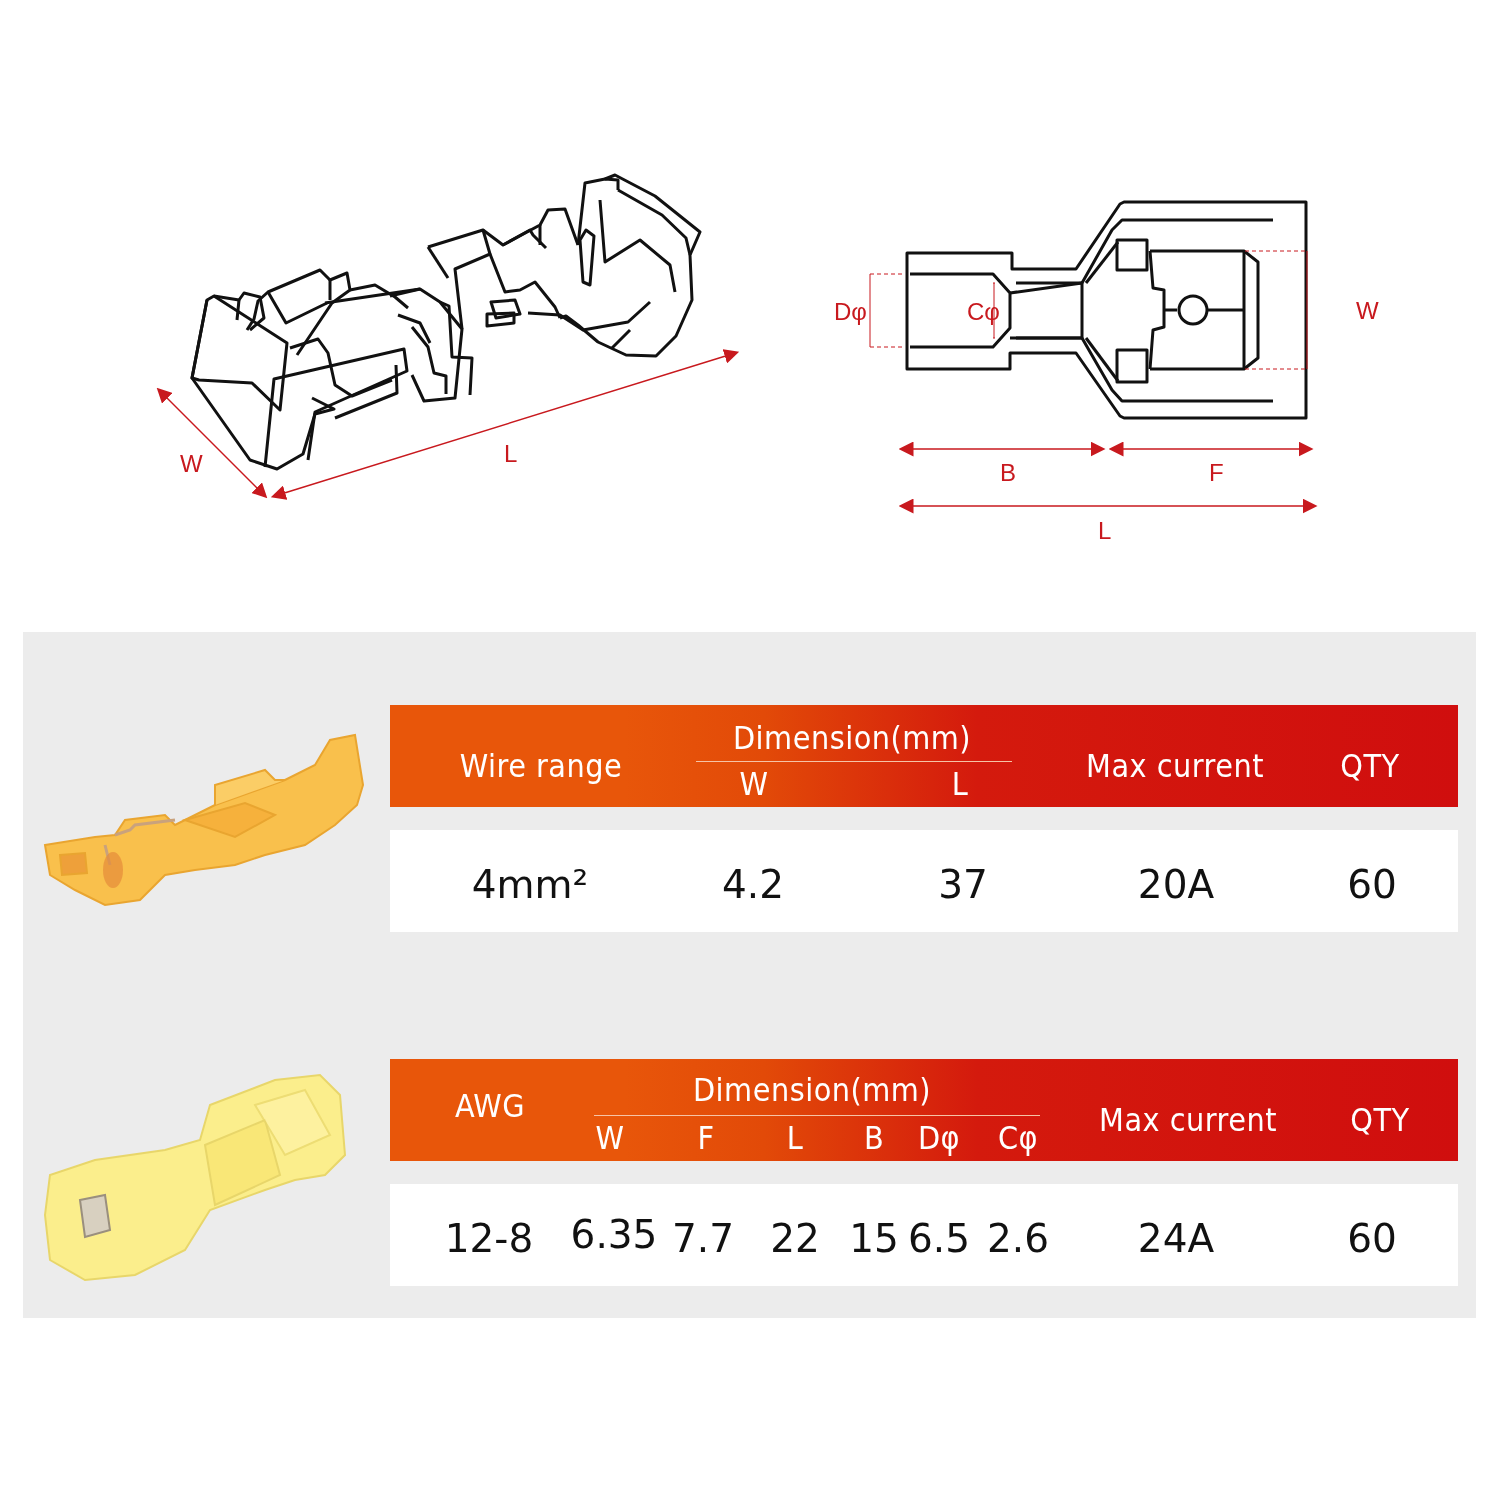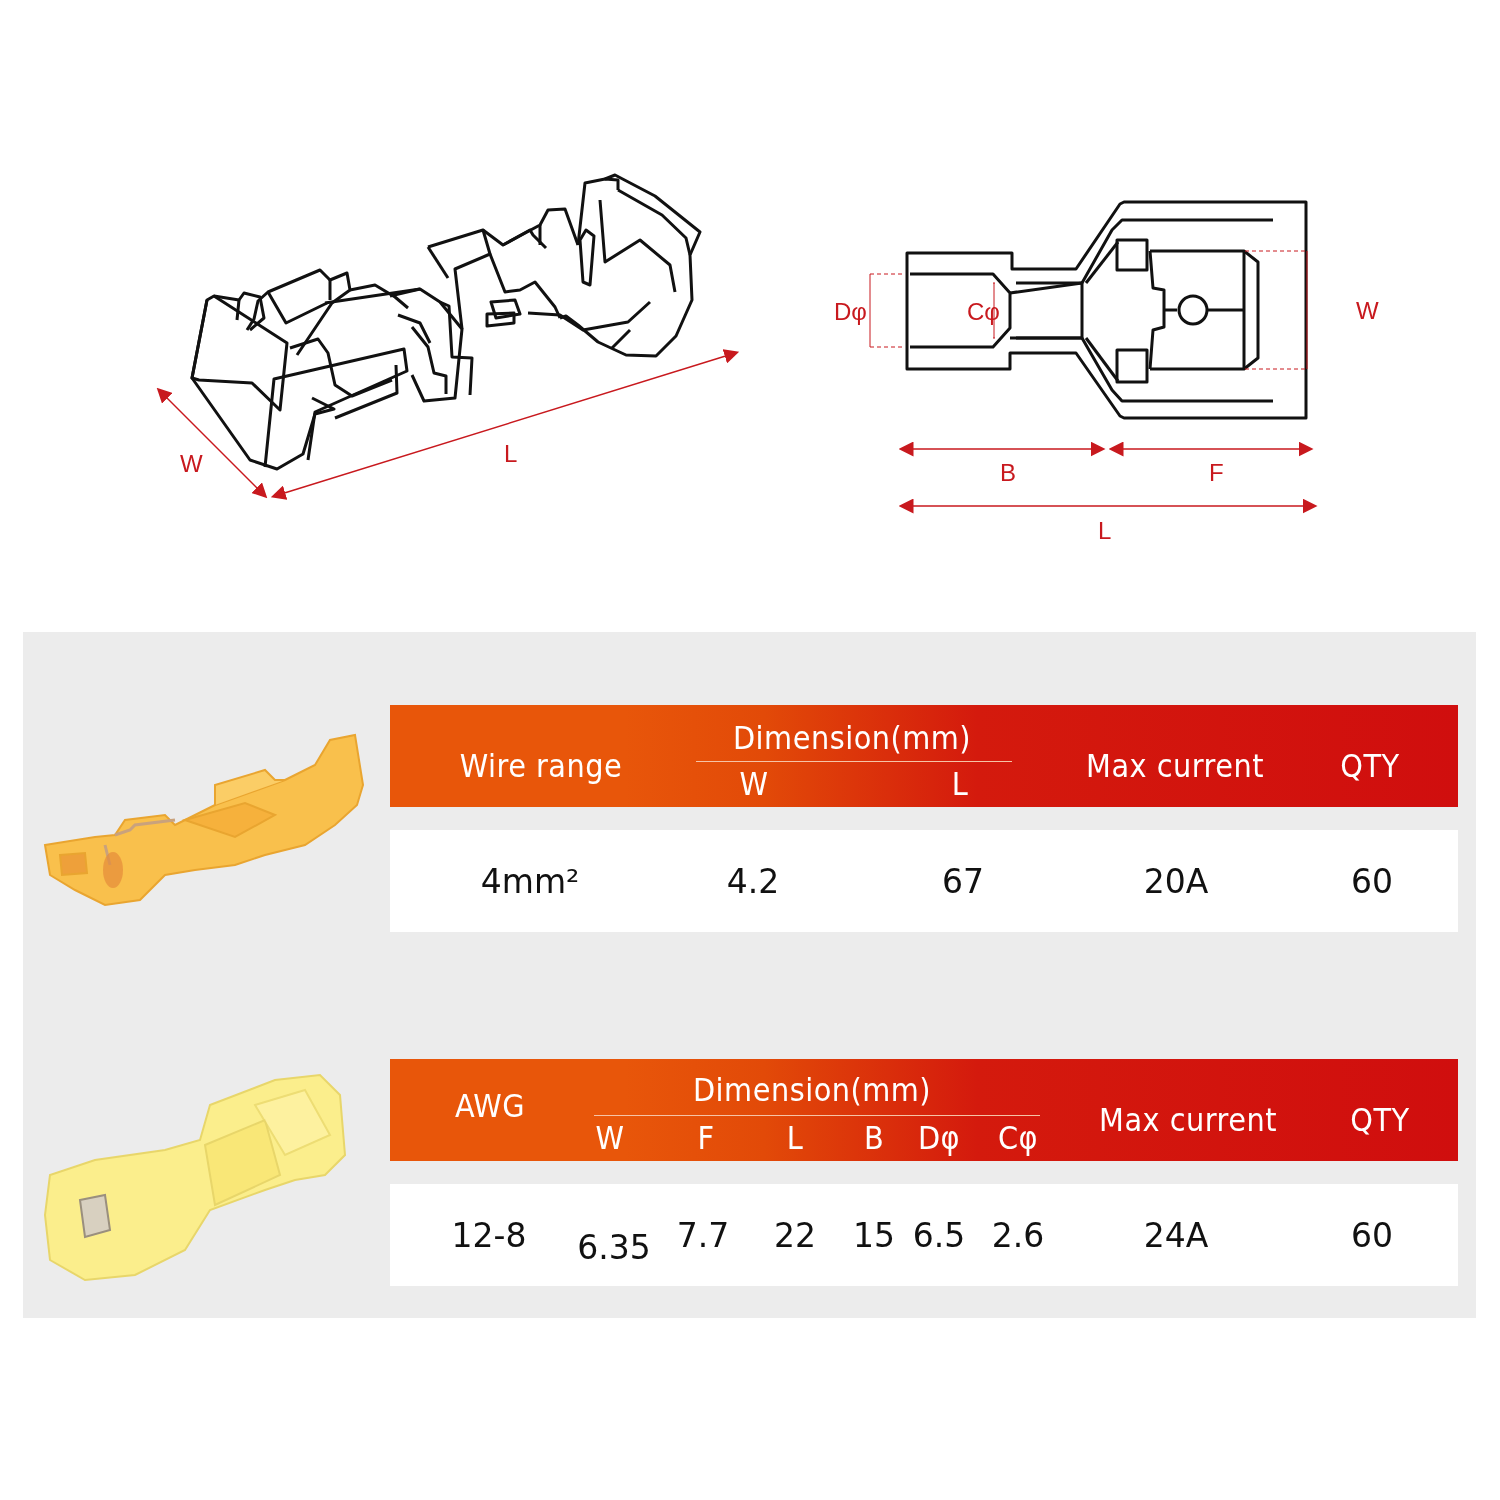--- a/index.html
+++ b/index.html
@@ -5,21 +5,21 @@
   html, body { margin:0; padding:0; }
   body { width:1500px; height:1500px; background:#ffffff; position:relative; overflow:hidden;
          font-family:"DejaVu Sans", sans-serif; }
   .diagram-label { position:absolute; color:#c8191e; font-family:"Liberation Sans", sans-serif; font-size:24px; }
   .panel { position:absolute; left:23px; top:632px; width:1453px; height:686px; background:#ececec; }
   .thead { position:absolute; left:390px; width:1068px; height:102px;
            background:linear-gradient(90deg,#e8560a 0%,#e8560a 22%,#e24a08 35%,#d41a0d 55%,#d00e0e 100%);
            color:#ffffff; font-weight:normal; font-family:"DejaVu Sans Condensed","DejaVu Sans", sans-serif; }
   .tbody { position:absolute; left:390px; width:1068px; height:102px; background:#ffffff; color:#111; }
   .hcell { position:absolute; font-size:32px; text-align:center; transform:translateX(-50%); white-space:nowrap; letter-spacing:0.5px; }
-  .bcell { position:absolute; font-size:33px; text-align:center; transform:translateX(-50%); white-space:nowrap;
+  .bcell { position:absolute; font-size:39px; text-align:center; transform:translateX(-50%); white-space:nowrap;
            font-family:"DejaVu Sans", sans-serif; font-weight:normal; }
   .dimline { position:absolute; height:1px; background:#f6c3a6; }
   svg { position:absolute; }
 </style>
 </head>
 <body>
 
 <div>
   <svg width="760" height="520" style="left:0;top:0" viewBox="0 0 760 520">
     <defs>
@@ -145,21 +145,21 @@
   <span class="hcell" style="left:462px;top:14px;">Dimension(mm)</span>
   <div class="dimline" style="left:306px;top:56px;width:316px;"></div>
   <span class="hcell" style="left:364px;top:60px;">W</span>
   <span class="hcell" style="left:570px;top:60px;">L</span>
   <span class="hcell" style="left:785px;top:42px;">Max current</span>
   <span class="hcell" style="left:980px;top:42px;">QTY</span>
 </div>
 <div class="tbody" style="top:830px;">
   <span class="bcell" style="left:140px;top:32px;">4mm²</span>
   <span class="bcell" style="left:363px;top:32px;">4.2</span>
-  <span class="bcell" style="left:573px;top:32px;">67</span>
+  <span class="bcell" style="left:573px;top:32px;">37</span>
   <span class="bcell" style="left:786px;top:32px;">20A</span>
   <span class="bcell" style="left:982px;top:32px;">60</span>
 </div>
 
 <svg width="340" height="230" style="left:35px;top:1065px" viewBox="0 0 340 230">
   <g stroke="#e8d66a" stroke-width="2">
     <path d="M175,40 L240,15 L285,10 L305,30 L310,90 L290,110 L260,115 L230,125 L175,145 L150,185 L100,210 L50,215 L15,195 L10,150 L15,110 L60,95 L130,85 L165,75 Z" fill="#fbee8c"></path>
     <path d="M170,80 L230,55 L245,110 L180,140 Z" fill="#f9e777"></path>
     <path d="M220,40 L270,25 L295,70 L250,90 Z" fill="#fff3a8" opacity="0.7"></path>
   </g>
@@ -174,21 +174,21 @@
   <span class="hcell" style="left:316px;top:60px;">F</span>
   <span class="hcell" style="left:405px;top:60px;">L</span>
   <span class="hcell" style="left:484px;top:60px;">B</span>
   <span class="hcell" style="left:549px;top:60px;">Dφ</span>
   <span class="hcell" style="left:628px;top:60px;">Cφ</span>
   <span class="hcell" style="left:798px;top:42px;">Max current</span>
   <span class="hcell" style="left:990px;top:42px;">QTY</span>
 </div>
 <div class="tbody" style="top:1184px;">
   <span class="bcell" style="left:99px;top:32px;">12-8</span>
-  <span class="bcell" style="left:224px;top:44px;text-align:center;">6.35</span>
+  <span class="bcell" style="left:224px;top:28px;text-align:center;">6.35</span>
   <span class="bcell" style="left:313px;top:32px;">7.7</span>
   <span class="bcell" style="left:405px;top:32px;">22</span>
   <span class="bcell" style="left:484px;top:32px;">15</span>
   <span class="bcell" style="left:549px;top:32px;">6.5</span>
   <span class="bcell" style="left:628px;top:32px;">2.6</span>
   <span class="bcell" style="left:786px;top:32px;">24A</span>
   <span class="bcell" style="left:982px;top:32px;">60</span>
 </div>
 
 </body></html>

